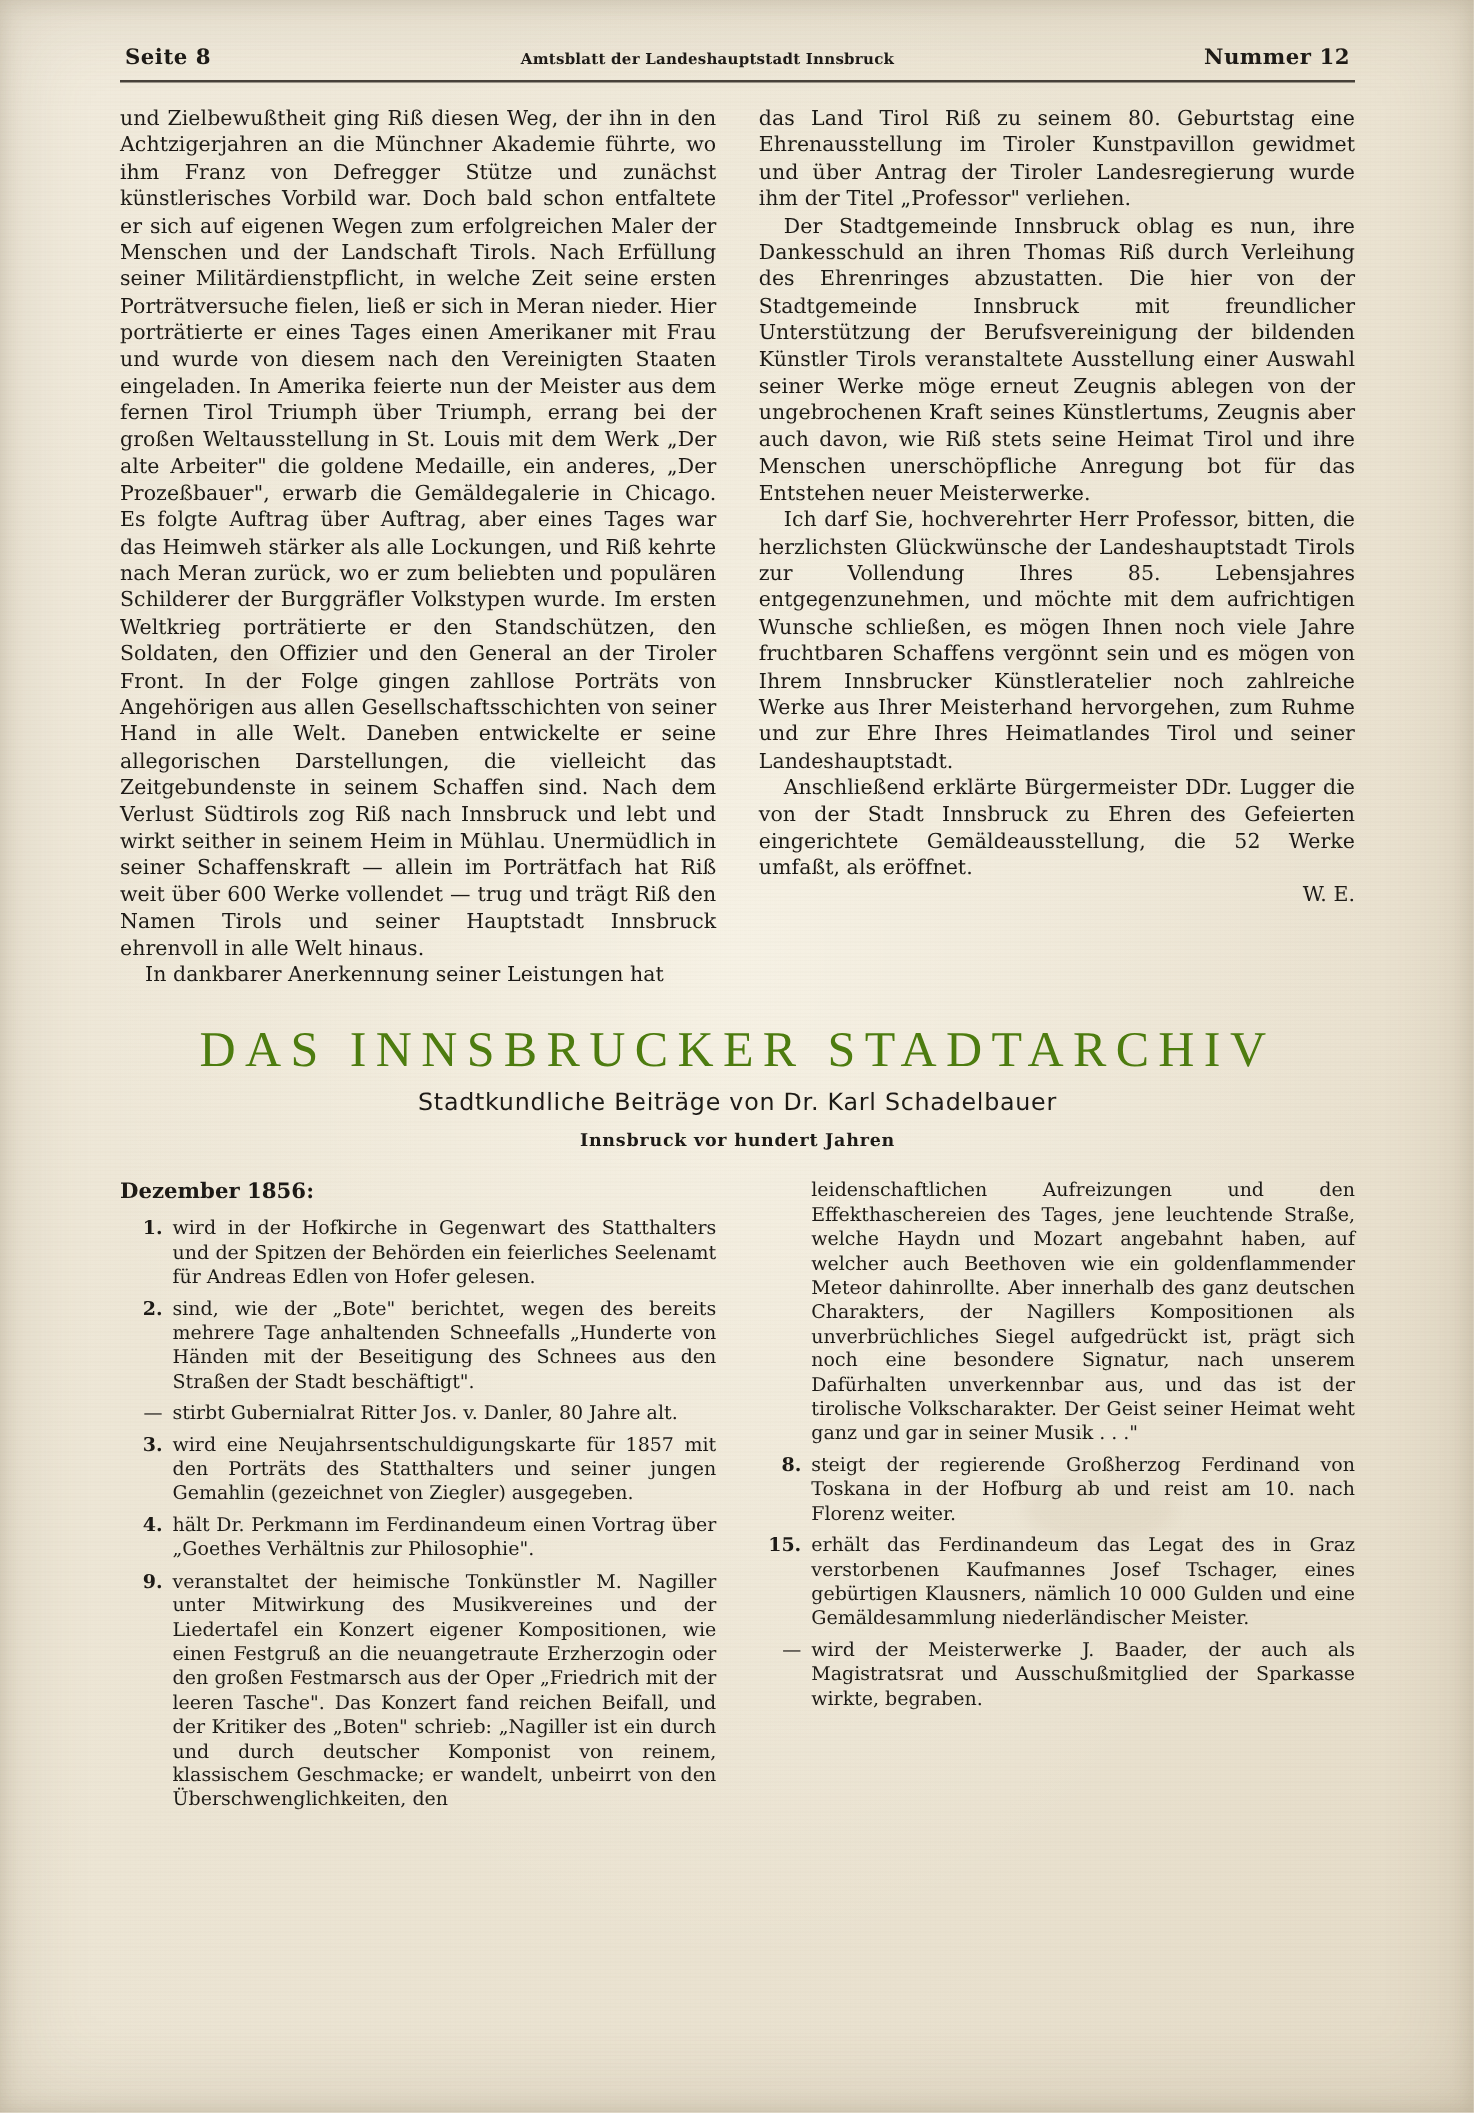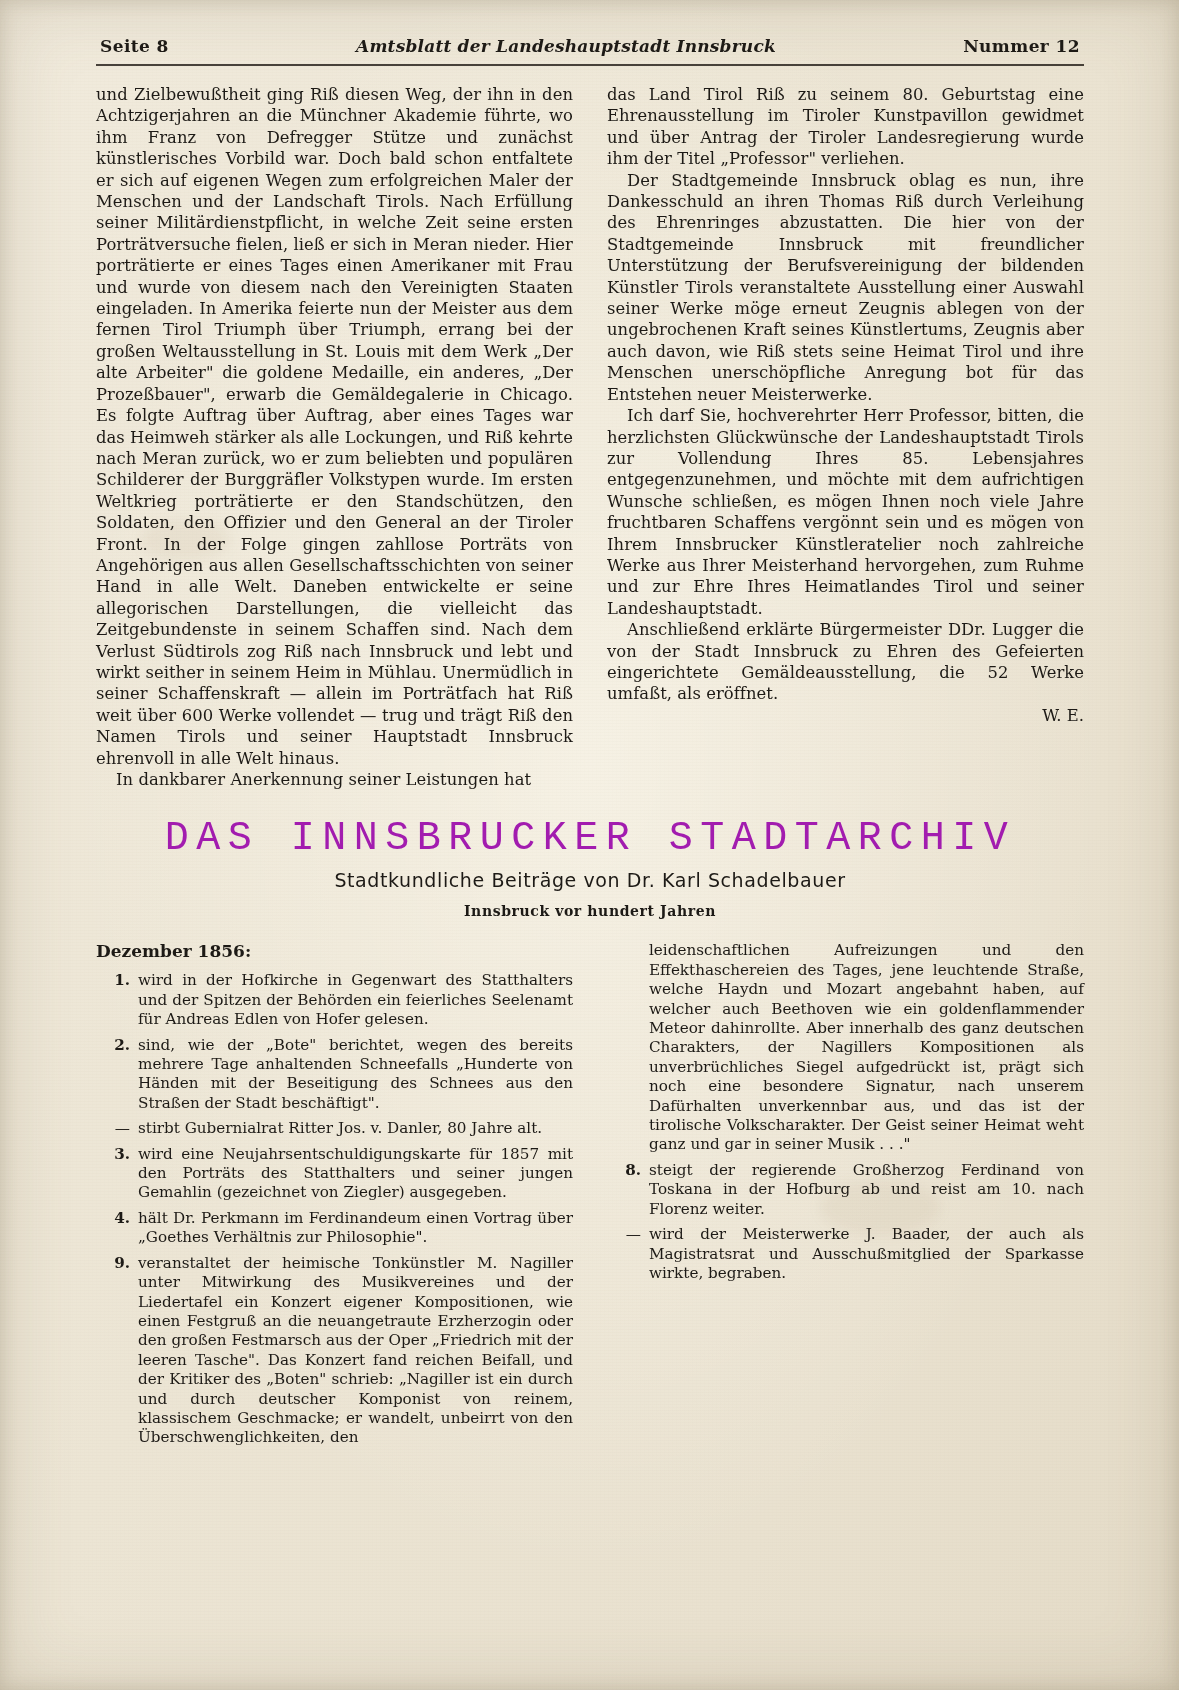--- a/index.html
+++ b/index.html
@@ -55,23 +55,22 @@
     letter-spacing: 0.4px;
     padding: 0 4px 6px 4px;
   }
   .running-head .rh-left,
   .running-head .rh-right {
     white-space: nowrap;
     font-weight: 600;
   }
   .running-head .rh-center {
     font-weight: 700;
-    font-size: 17px;
+    font-size: 12px;
     letter-spacing: 0.2px;
-    font-style: italic;
   }
   .rule {
     height: 2px;
     background: #2a251e;
     margin: 2px 0 18px 0;
     opacity: 0.85;
   }
 
   
   .cols {
@@ -94,25 +93,25 @@
     text-indent: 20px;
   }
 
   
   .headline-block {
     margin-top: 26px;
     text-align: center;
   }
   h1.archive-title {
     margin: 0;
-    font-family: Liberation Mono, monospace;
+    font-family: Liberation Serif, serif;
     font-weight: 400;
     font-size: 40px;
     letter-spacing: 7.5px;
-    color: #a21caf;
+    color: #4d7c0f;
   }
   .archive-sub {
     margin-top: 8px;
     font-family: "DejaVu Sans", sans-serif;
     font-size: 19px;
     letter-spacing: 0.6px;
   }
   .archive-sub2 {
     margin-top: 12px;
     font-family: "DejaVu Serif", serif;
@@ -253,20 +252,24 @@
     </div>
 
     <div class="chron-col right">
       <p class="lead">leidenschaftlichen Aufreizungen und den Effekthaschereien des Tages, jene leuchtende Straße, welche Haydn und Mozart angebahnt haben, auf welcher auch Beethoven wie ein goldenflammender Meteor dahinrollte. Aber innerhalb des ganz deutschen Charakters, der Nagillers Kompositionen als unverbrüchliches Siegel aufgedrückt ist, prägt sich noch eine besondere Signatur, nach unserem Dafürhalten unverkennbar aus, und das ist der tirolische Volkscharakter. Der Geist seiner Heimat weht ganz und gar in seiner Musik . . ."</p>
       <ul class="entries">
         <li>
           <span class="num">8.</span>
           <span class="txt">steigt der regierende Großherzog Ferdinand von Toskana in der Hofburg ab und reist am 10. nach Florenz weiter.</span>
         </li>
         <li>
+          <span class="num">15.</span>
+          <span class="txt">erhält das Ferdinandeum das Legat des in Graz verstorbenen Kaufmannes Josef Tschager, eines gebürtigen Klausners, nämlich 10 000 Gulden und eine Gemäldesammlung niederländischer Meister.</span>
+        </li>
+        <li>
           <span class="num dash">—</span>
           <span class="txt">wird der Meisterwerke J. Baader, der auch als Magistratsrat und Ausschußmitglied der Sparkasse wirkte, begraben.</span>
         </li>
       </ul>
     </div>
   </div>
 
 </div>
 
 <div class="edge-shadow"></div>

